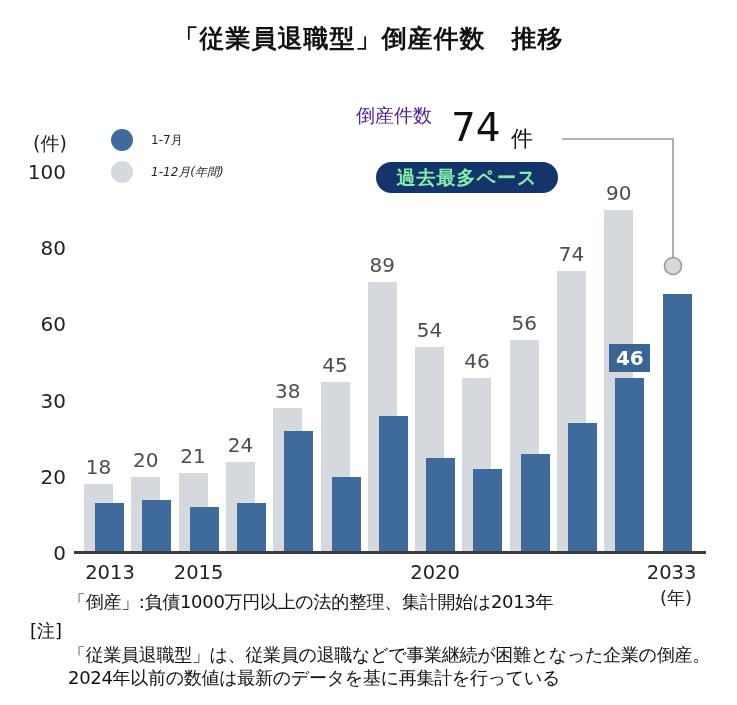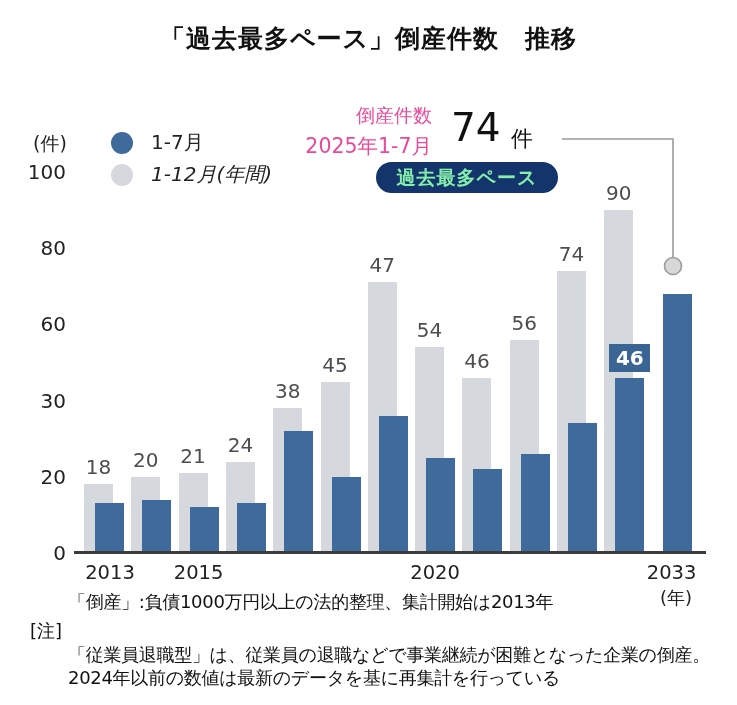--- a/index.html
+++ b/index.html
@@ -2,59 +2,58 @@
 <html><head>
 <meta charset="utf-8">
 <style>
   html,body{margin:0;padding:0;background:#ffffff;}
   body{width:737px;height:705px;font-family:"DejaVu Sans","Liberation Sans",sans-serif;color:#111;}
   .page{position:relative;width:737px;height:705px;overflow:hidden;background:#fff;}
   .abs{position:absolute;}
   .title{top:22px;left:0;width:737px;text-align:center;font-size:25px;font-weight:600;letter-spacing:1px;color:#111;}
   .unit-label{left:33px;top:131px;font-size:19px;color:#222;}
   .legend-dot{width:22px;height:22px;border-radius:50%;}
-  .legend-label{font-size:20px;color:#222;white-space:nowrap;}
+  .legend-label{font-size:12px;color:#222;white-space:nowrap;}
   .ytick{width:48px;left:18px;text-align:right;font-size:20px;color:#222;height:22px;line-height:22px;}
   .bar{position:absolute;}
   .bar-value{position:absolute;width:50px;text-align:center;font-size:20px;color:#4d4d4d;height:24px;line-height:24px;}
   .hl-box{position:absolute;width:41px;height:28px;text-align:center;line-height:28px;font-size:20px;font-weight:600;color:#fff;}
   .axis-line{left:74px;top:551px;width:632px;height:2.5px;background:#3c3c3c;}
   .xlabel{position:absolute;width:70px;text-align:center;font-size:19.5px;color:#222;top:561px;}
   .x-unit{left:641px;top:586px;width:70px;text-align:center;font-size:18px;color:#222;}
-  .headline-lines{left:240px;top:103px;width:192px;text-align:right;color:#ec4899;}
+  .headline-lines{left:240px;top:103px;width:192px;text-align:right;color:#4c1d95;}
   .headline-l1{font-size:19px;margin-bottom:3px;}
   .headline-l2{font-size:20.5px;}
   .headline-value{left:451px;top:108px;font-size:39px;font-weight:500;line-height:1;color:#111;}
   .headline-unit{left:511px;top:124px;font-size:22px;color:#111;}
   .badge{left:376px;top:162px;width:182px;height:31px;border-radius:16px;text-align:center;line-height:31px;color:#86efac;font-size:19px;font-weight:700;letter-spacing:1px;}
   .callout-svg{left:0;top:0;width:737px;height:705px;pointer-events:none;}
   .footnote-marker{left:30px;top:619px;font-size:18px;color:#111;}
   .fn-line{position:absolute;left:68px;font-size:18px;color:#111;white-space:nowrap;letter-spacing:-0.3px;}
 </style>
 </head>
 <body>
 
 <div class="page">
 
-  <div class="abs title">「過去最多ペース」倒産件数　推移</div>
+  <div class="abs title">「従業員退職型」倒産件数　推移</div>
 
   <div class="abs unit-label">(件)</div>
 
   <div class="abs" style="left:111px;top:129px;">
     <span class="legend-dot" style="display: inline-block; vertical-align: middle; background: rgb(62, 107, 155);"></span>
     <span class="legend-label" style="vertical-align:middle;margin-left:13px;">1-7月</span>
   </div>
   <div class="abs" style="left:111px;top:161px;">
     <span class="legend-dot" style="display: inline-block; vertical-align: middle; background: rgb(213, 217, 221);"></span>
     <span class="legend-label" style="vertical-align:middle;margin-left:13px;font-style:italic;">1-12月(年間)</span>
   </div>
 
   <div class="abs headline-lines">
     <div class="headline-l1">倒産件数</div>
-    <div class="headline-l2">2025年1-7月</div>
   </div>
   <div class="abs headline-value">74</div>
   <div class="abs headline-unit">件</div>
 
   <div class="abs badge" style="background: rgb(20, 53, 107);">過去最多ペース</div>
 
   <svg class="abs callout-svg" viewBox="0 0 737 705">
     <polyline points="562,139 673,139 673,257" fill="none" stroke="#9B9B9B" stroke-width="1.6"></polyline>
     <circle cx="673" cy="266" r="8.5" fill="#D8D8D8" stroke="#9B9B9B" stroke-width="1.6"></circle>
   </svg>
@@ -80,21 +79,21 @@
       <div class="bar" style="left: 225.9px; top: 461.56px; width: 29px; height: 91.44px; background: rgb(213, 217, 221);"></div>
       <div class="bar-value" style="left: 215.4px; top: 432.56px;">24</div>
       <div class="bar" style="left: 236.9px; top: 503.47px; width: 29px; height: 49.53px; background: rgb(62, 107, 155);"></div>
       <div class="bar" style="left: 273.2px; top: 408.22px; width: 29px; height: 144.78px; background: rgb(213, 217, 221);"></div>
       <div class="bar-value" style="left: 262.7px; top: 379.22px;">38</div>
       <div class="bar" style="left: 284.2px; top: 431.08px; width: 29px; height: 121.92px; background: rgb(62, 107, 155);"></div>
       <div class="bar" style="left: 320.5px; top: 381.55px; width: 29px; height: 171.45px; background: rgb(213, 217, 221);"></div>
       <div class="bar-value" style="left: 310px; top: 352.55px;">45</div>
       <div class="bar" style="left: 331.5px; top: 476.8px; width: 29px; height: 76.2px; background: rgb(62, 107, 155);"></div>
       <div class="bar" style="left: 367.8px; top: 282.49px; width: 29px; height: 270.51px; background: rgb(213, 217, 221);"></div>
-      <div class="bar-value" style="left: 357.3px; top: 253.49px;">47</div>
+      <div class="bar-value" style="left: 357.3px; top: 253.49px;">89</div>
       <div class="bar" style="left: 378.8px; top: 415.84px; width: 29px; height: 137.16px; background: rgb(62, 107, 155);"></div>
       <div class="bar" style="left: 415.1px; top: 347.26px; width: 29px; height: 205.74px; background: rgb(213, 217, 221);"></div>
       <div class="bar-value" style="left: 404.6px; top: 318.26px;">54</div>
       <div class="bar" style="left: 426.1px; top: 457.75px; width: 29px; height: 95.25px; background: rgb(62, 107, 155);"></div>
       <div class="bar" style="left: 462.4px; top: 377.74px; width: 29px; height: 175.26px; background: rgb(213, 217, 221);"></div>
       <div class="bar-value" style="left: 451.9px; top: 348.74px;">46</div>
       <div class="bar" style="left: 473.4px; top: 469.18px; width: 29px; height: 83.82px; background: rgb(62, 107, 155);"></div>
       <div class="bar" style="left: 509.7px; top: 339.64px; width: 29px; height: 213.36px; background: rgb(213, 217, 221);"></div>
       <div class="bar-value" style="left: 499.2px; top: 310.64px;">56</div>
       <div class="bar" style="left: 520.7px; top: 453.94px; width: 29px; height: 99.06px; background: rgb(62, 107, 155);"></div>

